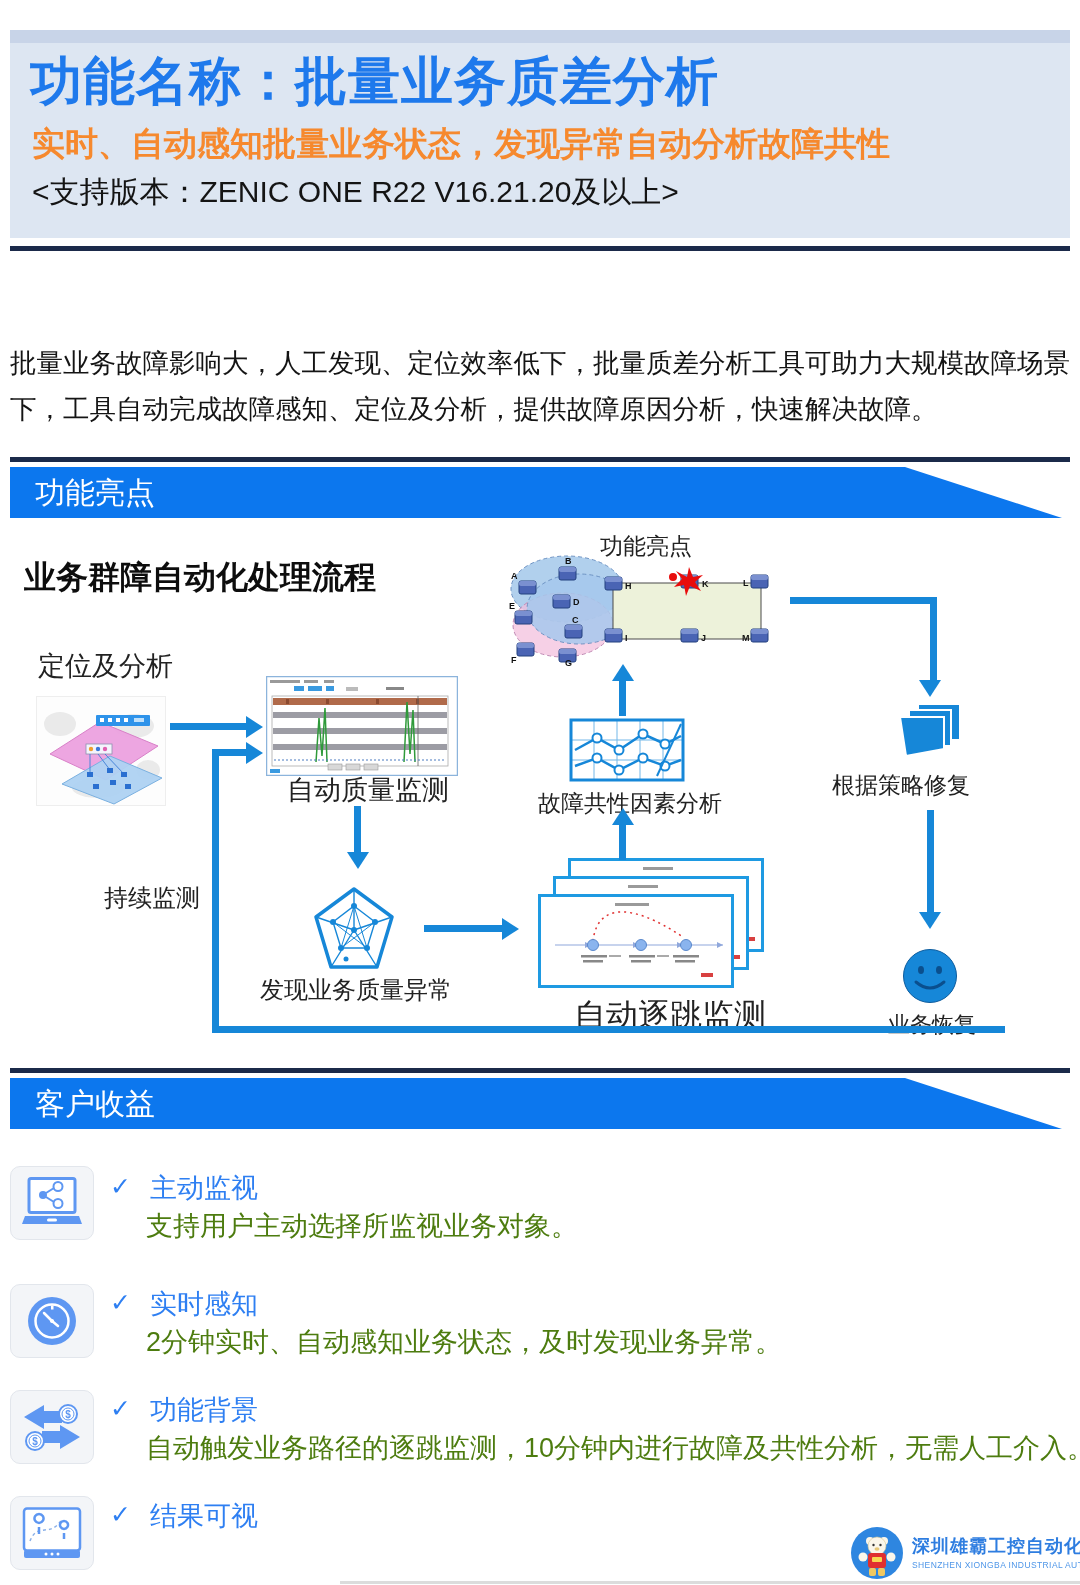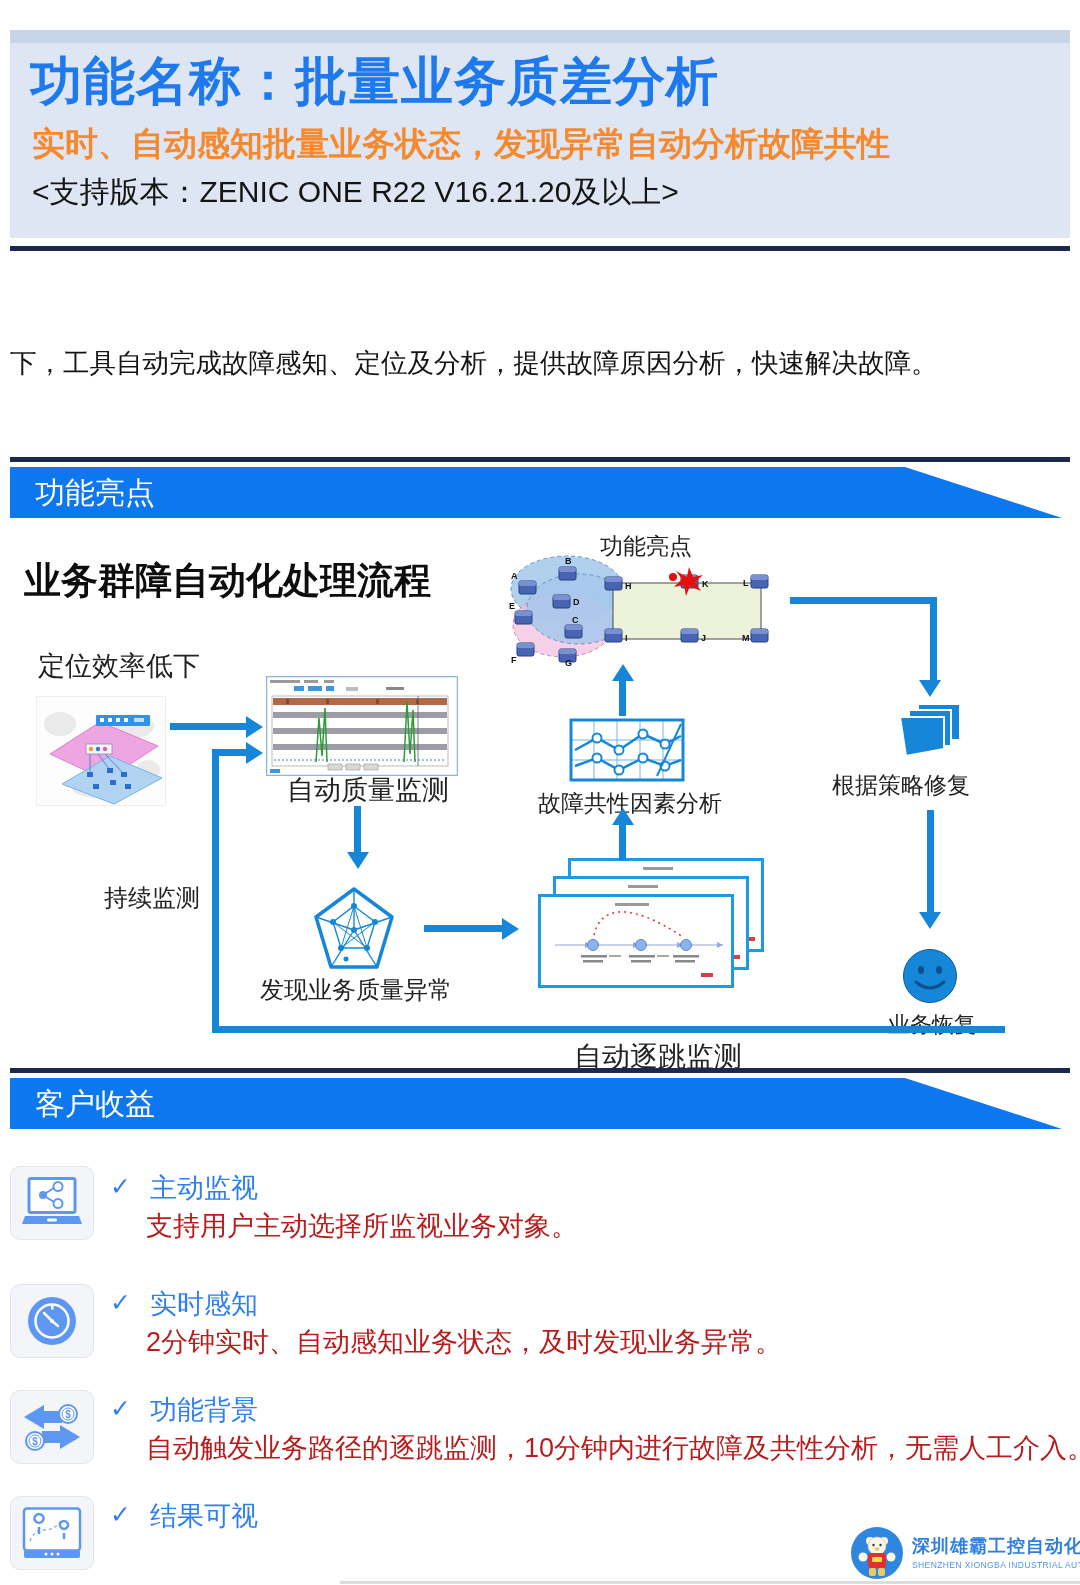--- a/index.html
+++ b/index.html
@@ -20,70 +20,71 @@
   
   .dark-line { width:1060px; height:5px; background:#1b2a4a; left:10px; }
   .banner {
     left:10px; width:1060px; height:51px; background:#0c77ee; color:#ffffff;
     font-size:30px; font-weight:500; line-height:51px; padding-left:25px;
     clip-path:polygon(0 0, 895px 0, 1052px 100%, 0 100%);
   }
   .body-text { left:10px; top:340px; width:1066px; font-size:26.5px; line-height:46px; color:#141414; }
 
   
-  .flow-title { left:24px; top:556px; font-size:37px; font-weight:bold; color:#0d0d0d; }
+  .flow-title { left:24px; top:556px; font-size:32px; font-weight:bold; color:#0d0d0d; }
   .flow-label { color:#222; white-space:nowrap; }
 
   .shaft-h { height:7px; background:#1687d8; }
   .shaft-v { width:7px;  background:#1687d8; }
   .tri-r { width:0; height:0; border-top:11px solid transparent; border-bottom:11px solid transparent; border-left:17px solid #1687d8; }
   .tri-d { width:0; height:0; border-left:11px solid transparent; border-right:11px solid transparent; border-top:17px solid #1687d8; }
   .tri-u { width:0; height:0; border-left:11px solid transparent; border-right:11px solid transparent; border-bottom:17px solid #1687d8; }
 
   .card { position:absolute; width:196px; height:94px; background:#fff; border:3px solid #1e9ae2; }
 
   
   .ben-icon-box { left:10px; width:84px; height:74px; background:#f3f5f8; border:1px solid #e2e6ec; border-radius:10px;
                   display:flex; align-items:center; justify-content:center; }
   .ben-check { left:110px; width:30px; font-size:25px; color:#2e7ff2; font-weight:bold; }
   .ben-title { left:150px; font-size:27px; font-weight:500; color:#2e7ff2; white-space:nowrap; }
-  .ben-desc  { left:146px; font-size:27px; color:#b91c1c; white-space:nowrap; }
+  .ben-desc  { left:146px; font-size:27px; color:#4d7c0f; white-space:nowrap; }
 
   .logo-text { left:912px; top:1534px; font-size:18px; font-weight:bold; color:#2e7de0; letter-spacing:1px; white-space:nowrap; }
   .logo-sub  { left:912px; top:1560px; font-size:8.5px; color:#4e96e8; letter-spacing:0.4px; white-space:nowrap; }
   .bottom-edge { left:340px; top:1581px; width:740px; height:3px; background:#dcdcdc; }
 </style>
 </head>
 <body>
 
 <div class="page">
 
   <div class="abs header-block">
     <div class="abs header-strip"></div>
   </div>
   <div class="abs page-title">功能名称：批量业务质差分析</div>
   <div class="abs page-sub">实时、自动感知批量业务状态，发现异常自动分析故障共性</div>
   <div class="abs page-ver">&lt;支持版本：ZENIC ONE R22 V16.21.20及以上&gt;</div>
 
   <div class="abs dark-line" style="top:246px;"></div>
   <div class="abs body-text">
+    <div>批量业务故障影响大，人工发现、定位效率低下，批量质差分析工具可助力大规模故障场景</div>
     <div>下，工具自动完成故障感知、定位及分析，提供故障原因分析，快速解决故障。</div>
   </div>
 
   <div class="abs dark-line" style="top:457px;"></div>
   <div class="abs banner" style="top:467px;">功能亮点</div>
 
   <div class="abs flow-title">业务群障自动化处理流程</div>
 
   <div class="abs flow-label" style="left:600px;top:531px;font-size:23px;">功能亮点</div>
-  <div class="abs flow-label" style="left:38px;top:648px;font-size:27px;">定位效率低下</div>
+  <div class="abs flow-label" style="left:38px;top:648px;font-size:27px;">定位及分析</div>
   <div class="abs flow-label" style="left:287px;top:772px;font-size:27px;">自动质量监测</div>
   <div class="abs flow-label" style="left:104px;top:882px;font-size:24px;">持续监测</div>
   <div class="abs flow-label" style="left:260px;top:974px;font-size:24px;">发现业务质量异常</div>
-  <div class="abs flow-label" style="left:574px;top:994px;font-size:28px;margin-top:44px;">自动逐跳监测</div>
+  <div class="abs flow-label" style="left:574px;top:994px;font-size:32px;">自动逐跳监测</div>
   <div class="abs flow-label" style="left:538px;top:788px;font-size:23px;">故障共性因素分析</div>
   <div class="abs flow-label" style="left:832px;top:770px;font-size:23px;">根据策略修复</div>
   <div class="abs flow-label" style="left:888px;top:1010px;font-size:22px;">业务恢复</div>
 
   <svg class="abs" style="left:505px;top:551px;" width="290" height="115" viewBox="0 0 290 115">
     <ellipse cx="62" cy="38" rx="56" ry="33" fill="#9ec4e8" fill-opacity="0.8" stroke="#6d93c4" stroke-dasharray="4 3"></ellipse>
     <ellipse cx="58" cy="74" rx="50" ry="32" fill="#f2bcdc" fill-opacity="0.7" stroke="#c08ab4" stroke-dasharray="4 3"></ellipse>
     <ellipse cx="74" cy="58" rx="52" ry="35" fill="#a6c8ec" fill-opacity="0.85" stroke="#6d93c4" stroke-dasharray="4 3"></ellipse>
     <rect x="108" y="32" width="148" height="56" fill="#edf2da" stroke="#4a4a4a"></rect>
 

